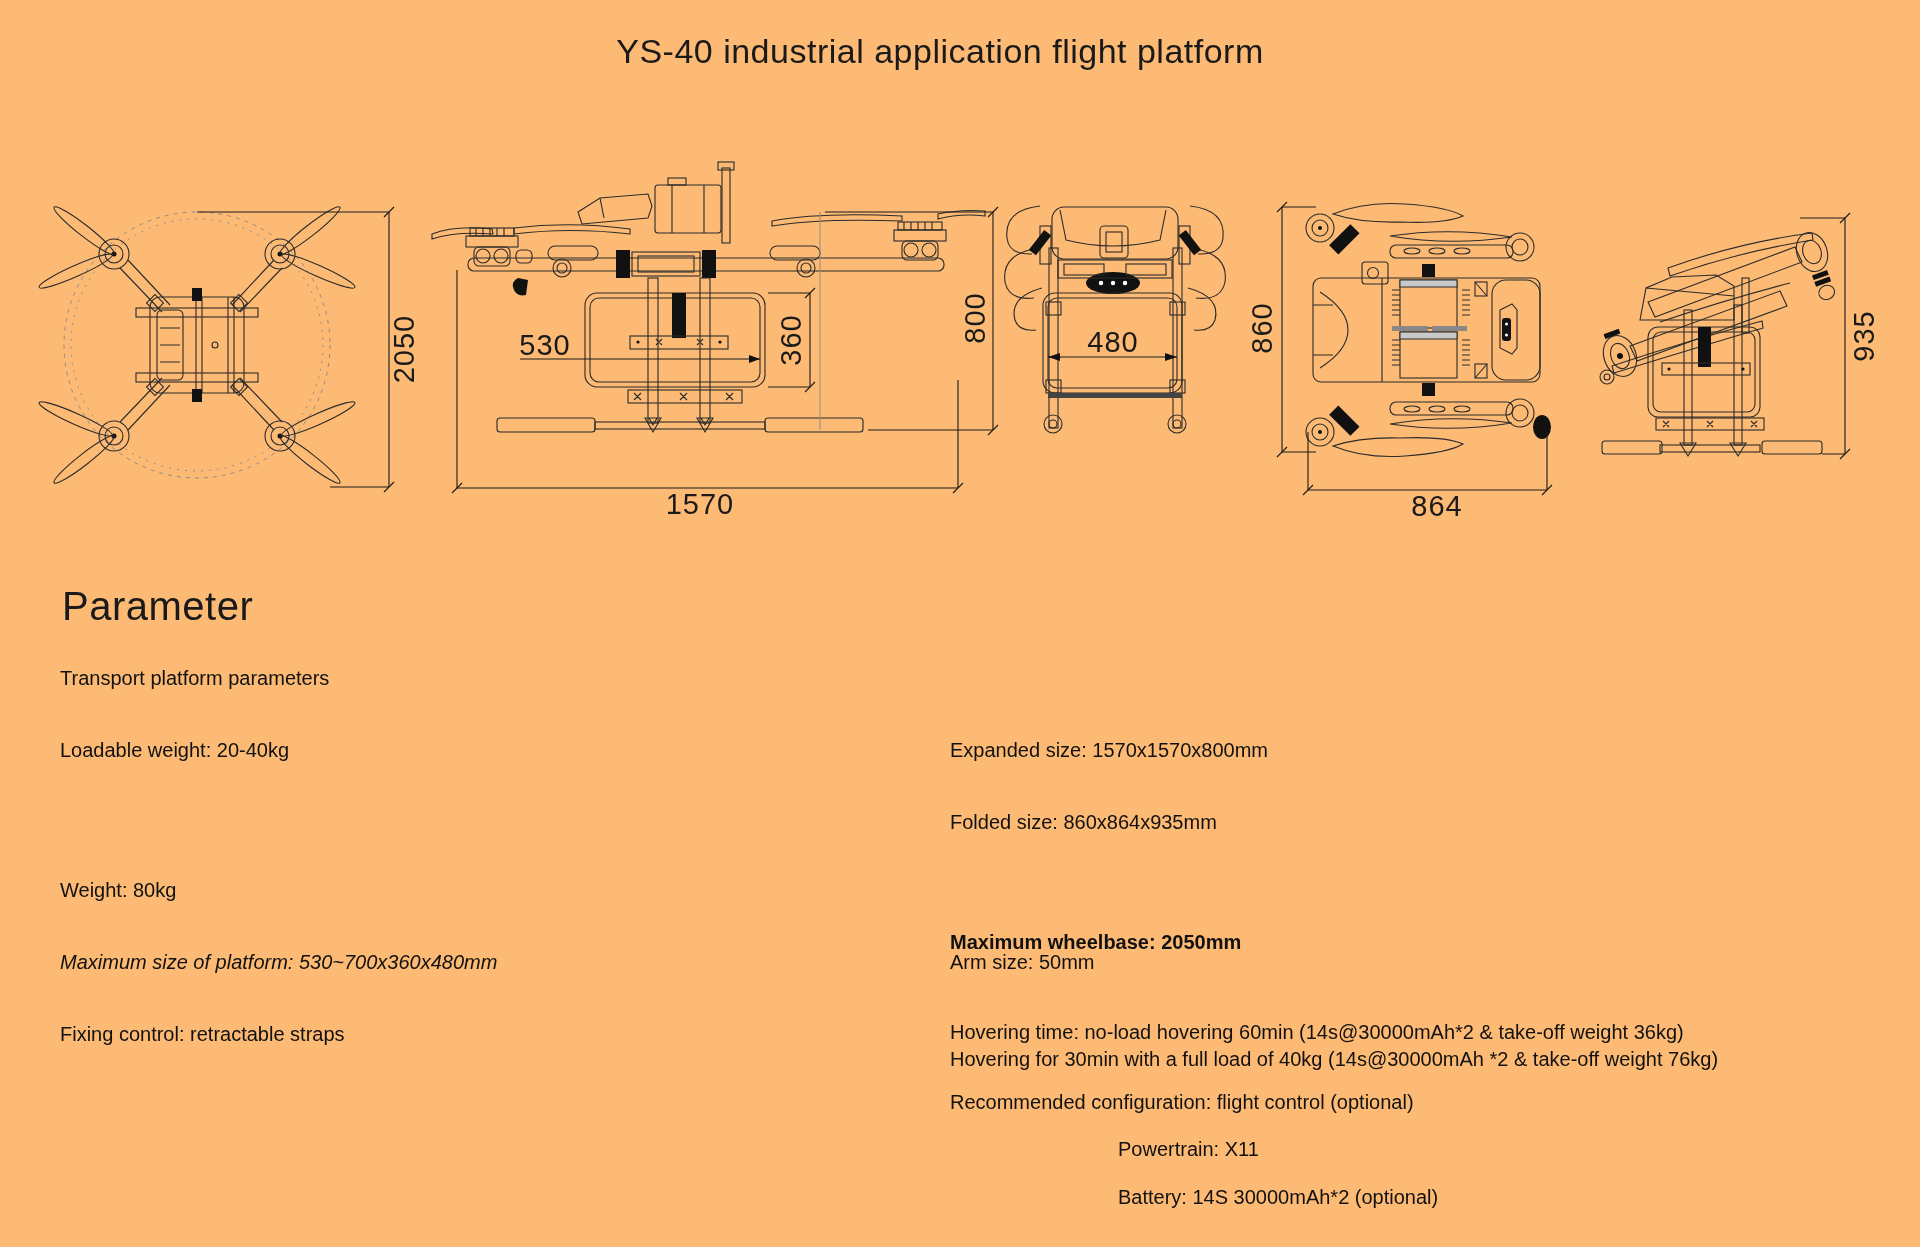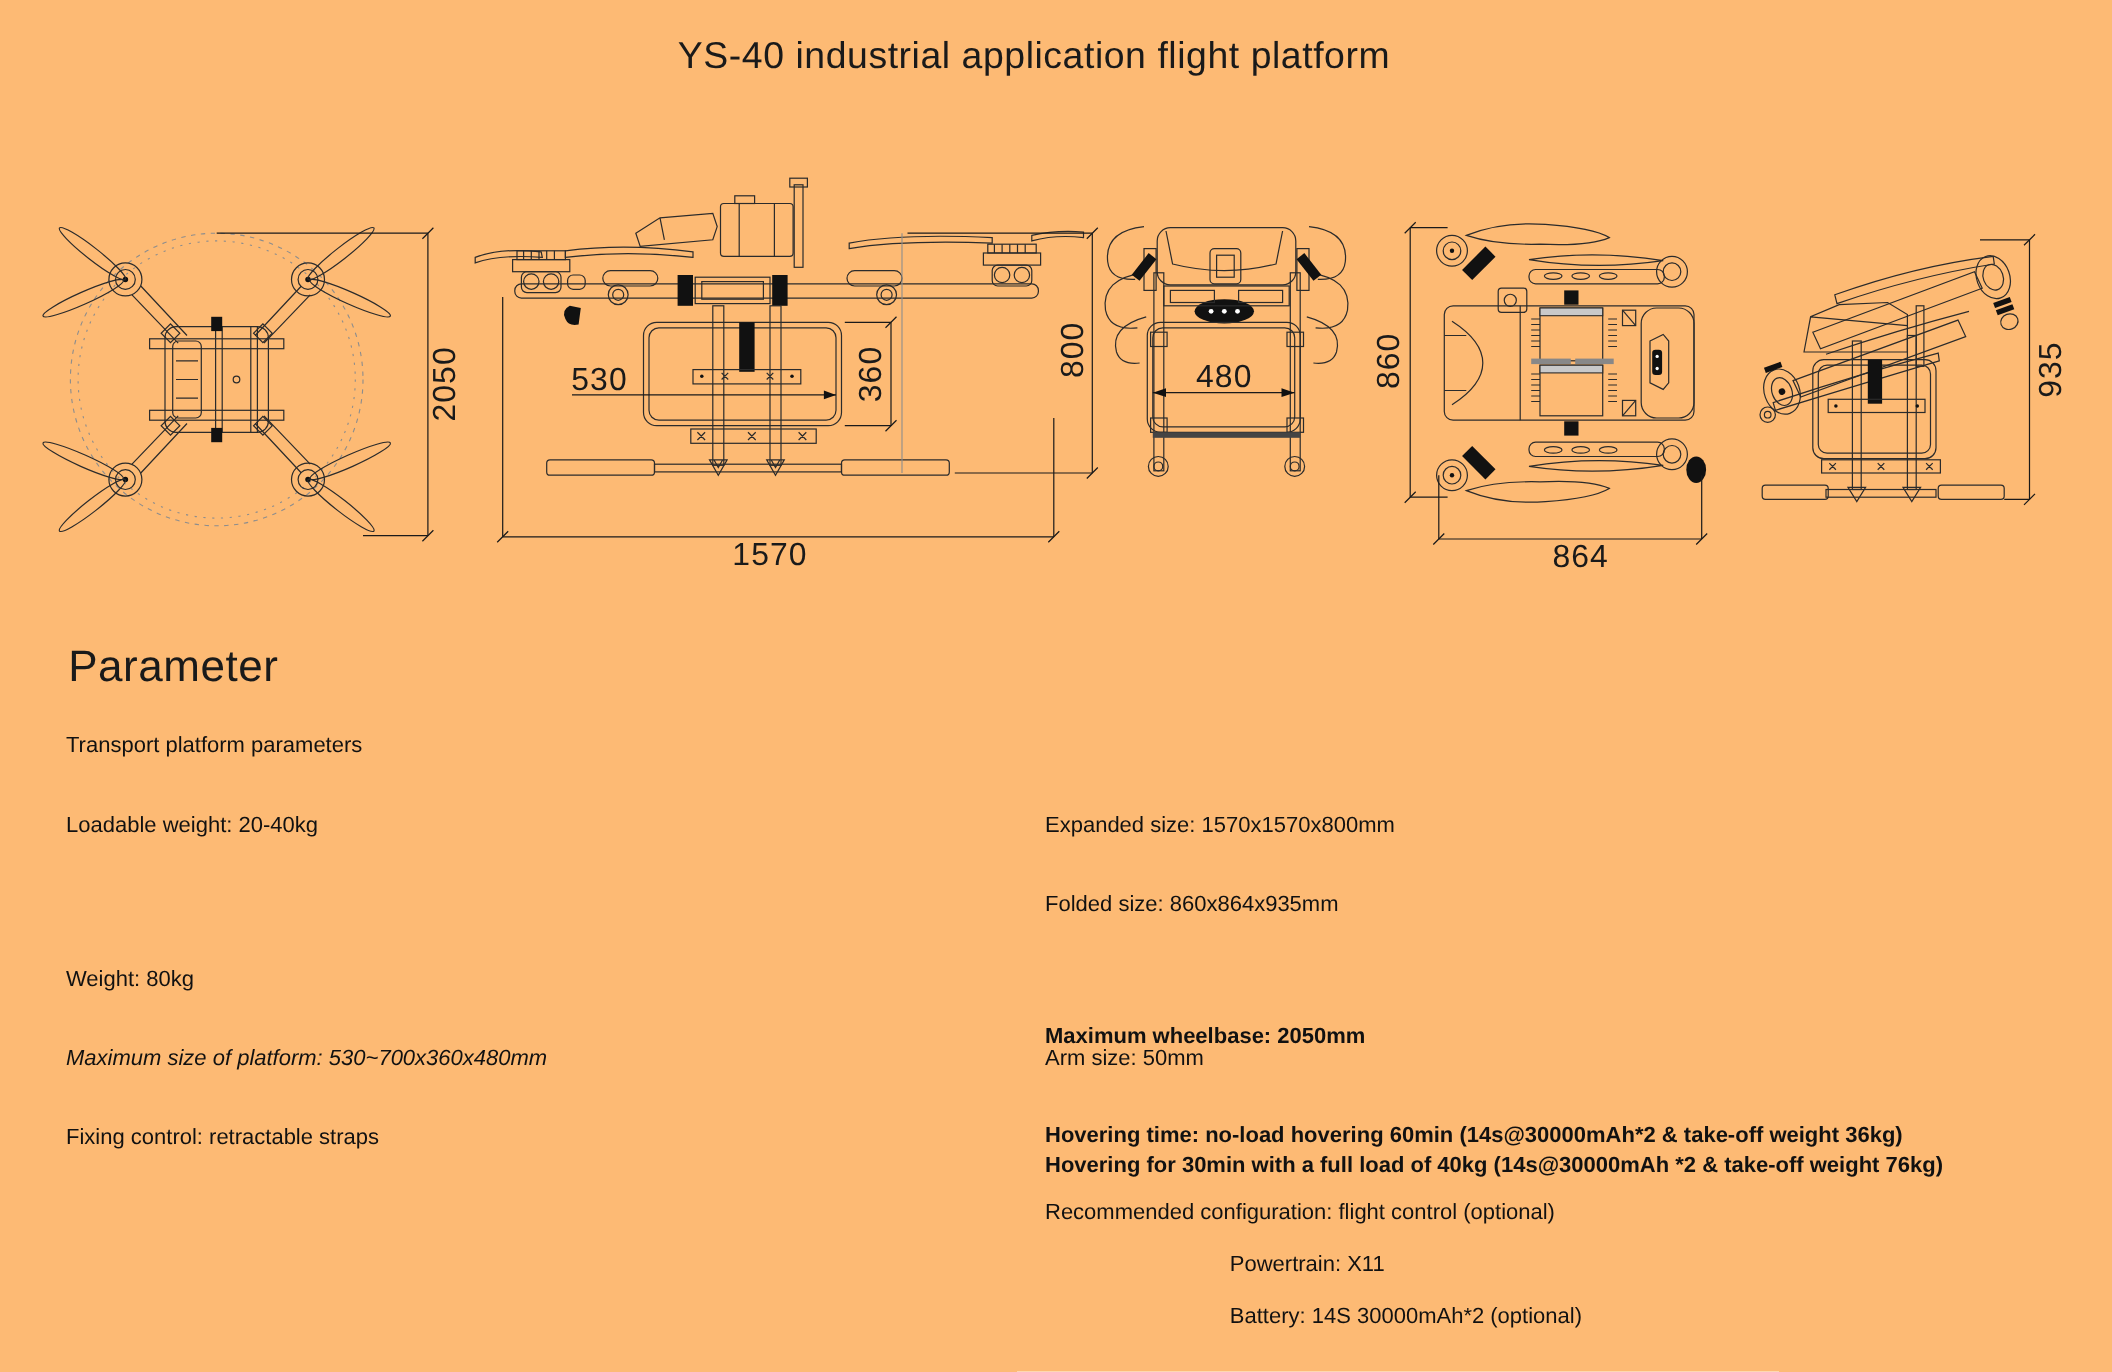--- a/index.html
+++ b/index.html
@@ -4,21 +4,21 @@
 <style>
   html,body{margin:0;padding:0;background:#fff;}
   #page{position:relative;width:1920px;height:1247px;background:#fdba74;overflow:hidden;
         font-family:"Liberation Sans",sans-serif;color:#1a1a1a;padding-left:24px;}
   .title{position:absolute;left:0;top:32px;width:1880px;text-align:center;
          font-size:34px;letter-spacing:0.5px;}
   .section-heading{position:absolute;font-size:40px;letter-spacing:0.5px;}
   #heading-product-size{left:68px;top:112px;}
   #heading-parameter{left:62px;top:584px;}
   .param{position:absolute;font-size:20px;white-space:nowrap;color:#111;}
-  .param.two-line{line-height:27px;font-weight:bold;}
+  .param.two-line{line-height:27px;}
   svg text{font-family:"Liberation Sans",sans-serif;font-size:29px;fill:#1a1a1a;letter-spacing:1px;}
   .ln{stroke:#2b2b2b;stroke-width:1.1;fill:none;}
   .lt{stroke:#8d8d8d;stroke-width:1;fill:none;}
   .dk{fill:#111;stroke:none;}
   .gy{fill:#c9c9c9;stroke:#2b2b2b;stroke-width:1;}
   .dim{stroke:#1a1a1a;stroke-width:1.1;fill:none;}
 </style>
 </head>
 <body>
 

